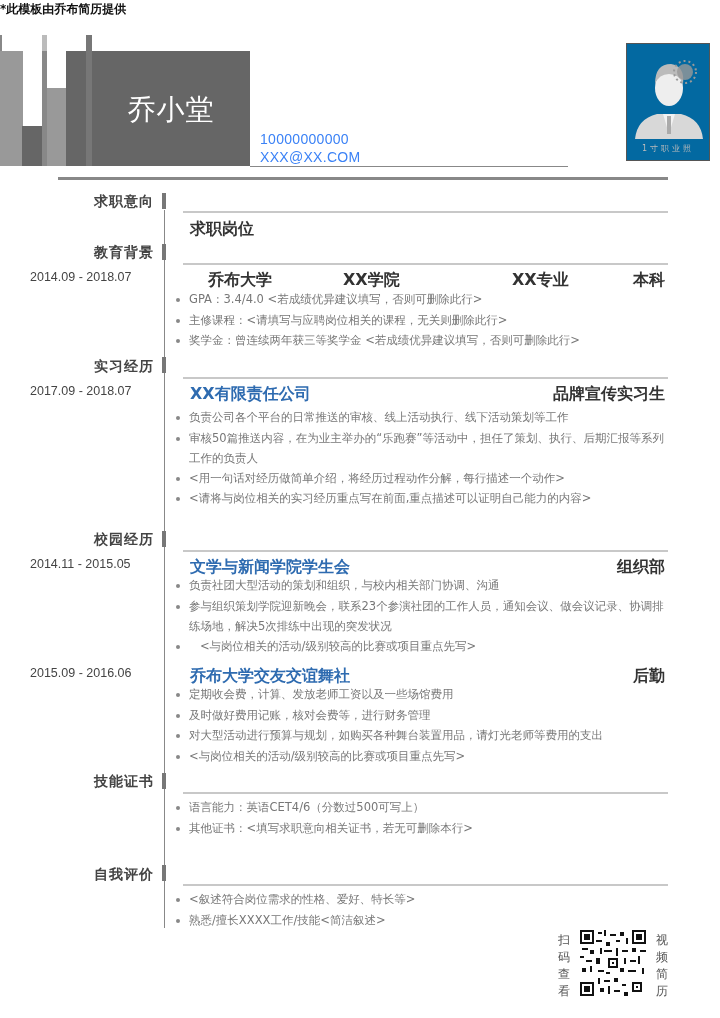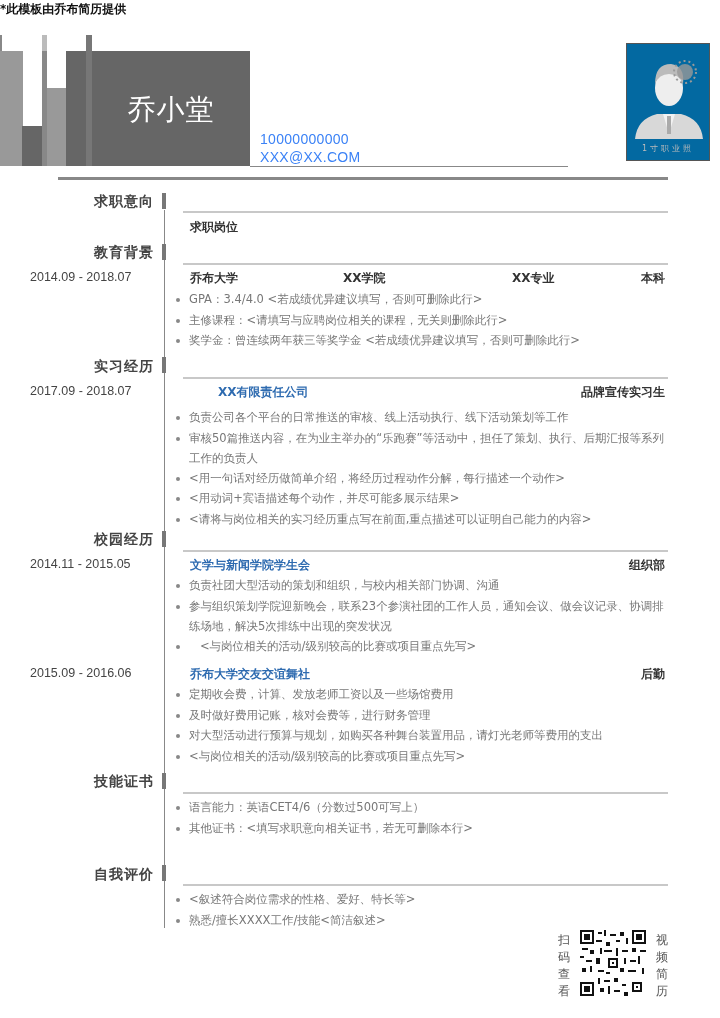--- a/index.html
+++ b/index.html
@@ -22,21 +22,21 @@
   .top-rule { position: absolute; left: 58px; top: 177px; width: 610px; height: 3px; background: #888; }
 
   .timeline { position: absolute; left: 164px; top: 210px; width: 1px; height: 718px; background: #888; }
 
   .sec-title { position: absolute; left: 60px; width: 94px; text-align: right; font-size: 14px; font-weight: bold; color: #444; letter-spacing: 1px; }
   .sec-mark { position: absolute; left: 162px; width: 4px; height: 16px; background: #777; }
   .sec-rule { position: absolute; left: 183px; width: 485px; height: 2px; background: #c8c8c8; }
 
   .date { position: absolute; left: 30px; width: 114px; text-align: left; font-family: "Liberation Sans", sans-serif; font-size: 12.5px; color: #444; }
 
-  .row-head { position: absolute; left: 190px; width: 475px; height: 18px; font-size: 12px; font-weight: bold; color: #333; }
+  .row-head { position: absolute; left: 190px; width: 475px; height: 18px; font-size: 16px; font-weight: bold; color: #333; }
   .row-head .c { position: absolute; top: 0; white-space: nowrap; }
   .blue { color: #2e6bb0; }
 
   .bullets { position: absolute; left: 174px; width: 500px; font-size: 11.5px; color: #777; }
   .bullets li { list-style: none; position: relative; padding-left: 15px; line-height: 20.5px; }
   .bullets li::before { content: ""; position: absolute; left: 2px; top: 9px; width: 4px; height: 4px; border-radius: 50%; background: #888; }
   .bullets li.wrap { line-height: 20px; }
 
   .qr-left, .qr-right { position: absolute; font-size: 12px; color: #555; width: 14px; line-height: 17px; text-align: center; }
   .qr { position: absolute; left: 580px; top: 930px; width: 66px; height: 66px; background: #fff; }
@@ -92,46 +92,45 @@
     <span class="c" style="left:0;">求职岗位</span>
   </div>
 </div>
 
 <div>
   <div class="sec-title" style="top:244px;">教育背景</div>
   <div class="sec-mark" style="top:244px;"></div>
   <div class="sec-rule" style="top:263px;"></div>
   <div class="date" style="top:270px;">2014.09 - 2018.07</div>
   <div class="row-head" style="top:270px;">
-    <span class="c" style="left:0;font-family:Liberation Mono, monospace;">乔布大学</span>
+    <span class="c" style="left:18px;font-family:Liberation Mono, monospace;">乔布大学</span>
     <span class="c" style="left:133px;margin-left:20px;">XX学院</span>
     <span class="c" style="left:297px;margin-left:25px;">XX专业</span>
     <span class="c" style="right:0;">本科</span>
   </div>
   <ul class="bullets" style="top:289px;">
     <li>GPA：3.4/4.0 &lt;若成绩优异建议填写，否则可删除此行&gt;</li>
     <li>主修课程：&lt;请填写与应聘岗位相关的课程，无关则删除此行&gt;</li>
     <li>奖学金：曾连续两年获三等奖学金 &lt;若成绩优异建议填写，否则可删除此行&gt;</li>
   </ul>
 </div>
 
 <div>
   <div class="sec-title" style="top:358px;">实习经历</div>
   <div class="sec-mark" style="top:357px;"></div>
   <div class="sec-rule" style="top:377px;"></div>
   <div class="date" style="top:384px;">2017.09 - 2018.07</div>
   <div class="row-head" style="top:384px;">
-    <span class="c blue" style="left:0;margin-left:28px;">XX有限责任公司</span>
+    <span class="c blue" style="left:0;">XX有限责任公司</span>
     <span class="c" style="right:0;">品牌宣传实习生</span>
   </div>
   <ul class="bullets" style="top:407px;width:500px;">
     <li>负责公司各个平台的日常推送的审核、线上活动执行、线下活动策划等工作</li>
     <li class="wrap">审核50篇推送内容，在为业主举办的“乐跑赛”等活动中，担任了策划、执行、后期汇报等系列工作的负责人</li>
     <li>&lt;用一句话对经历做简单介绍，将经历过程动作分解，每行描述一个动作&gt;</li>
-    <li>&lt;用动词+宾语描述每个动作，并尽可能多展示结果&gt;</li>
     <li>&lt;请将与岗位相关的实习经历重点写在前面,重点描述可以证明自己能力的内容&gt;</li>
   </ul>
 </div>
 
 <div>
   <div class="sec-title" style="top:531px;">校园经历</div>
   <div class="sec-mark" style="top:531px;"></div>
   <div class="sec-rule" style="top:550px;"></div>
 
   <div class="date" style="top:557px;">2014.11 - 2015.05</div>

